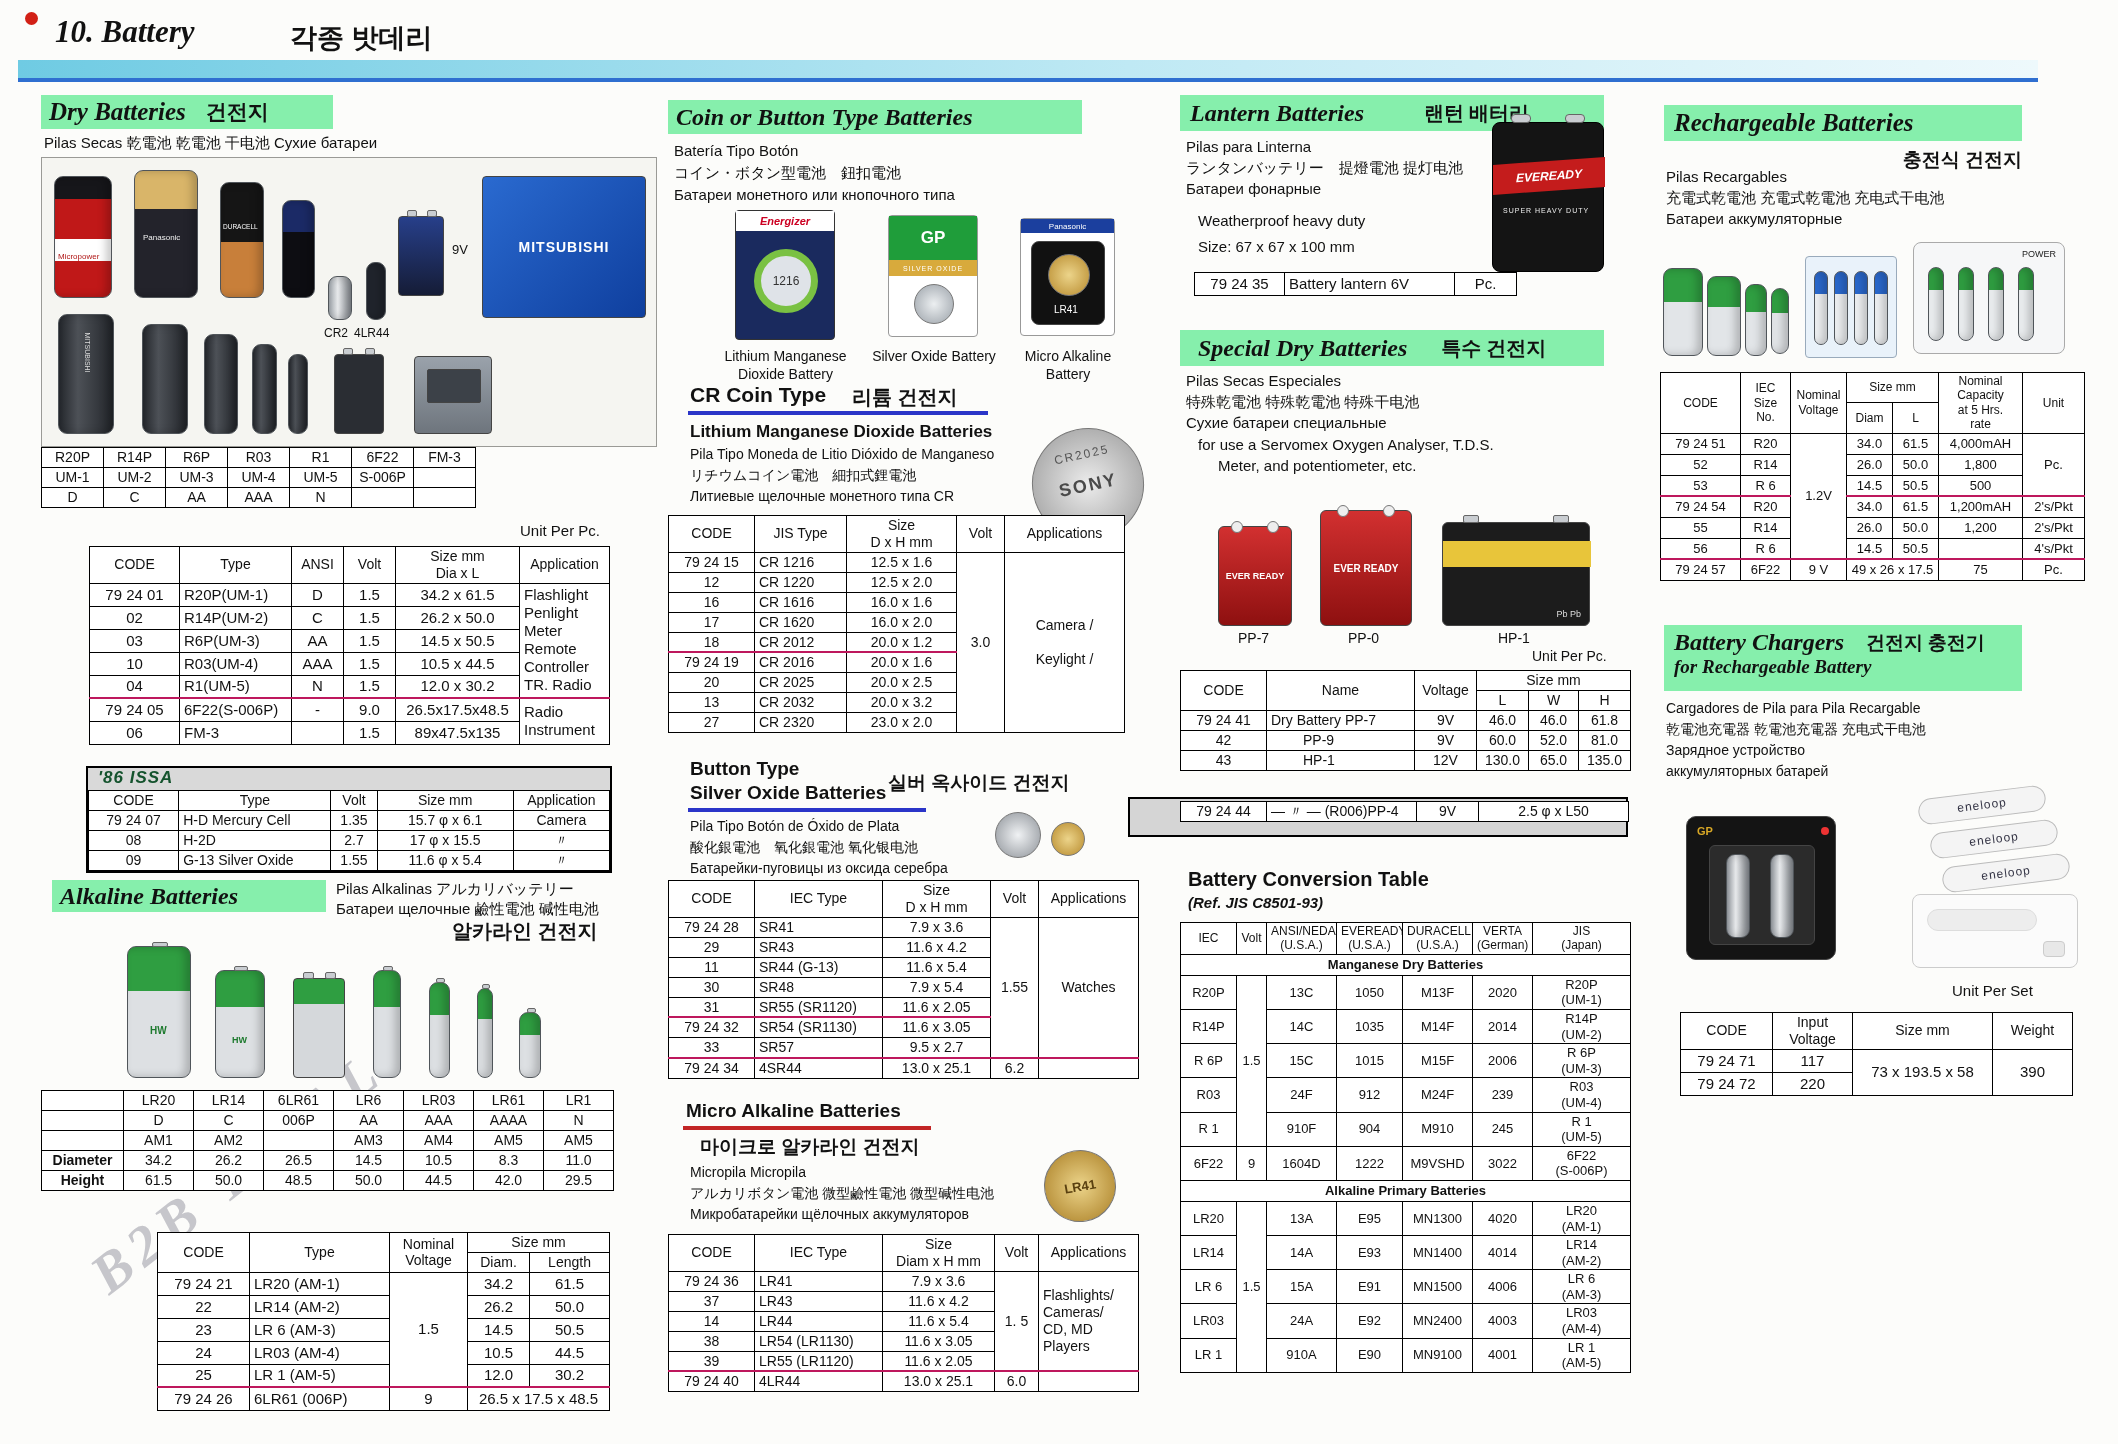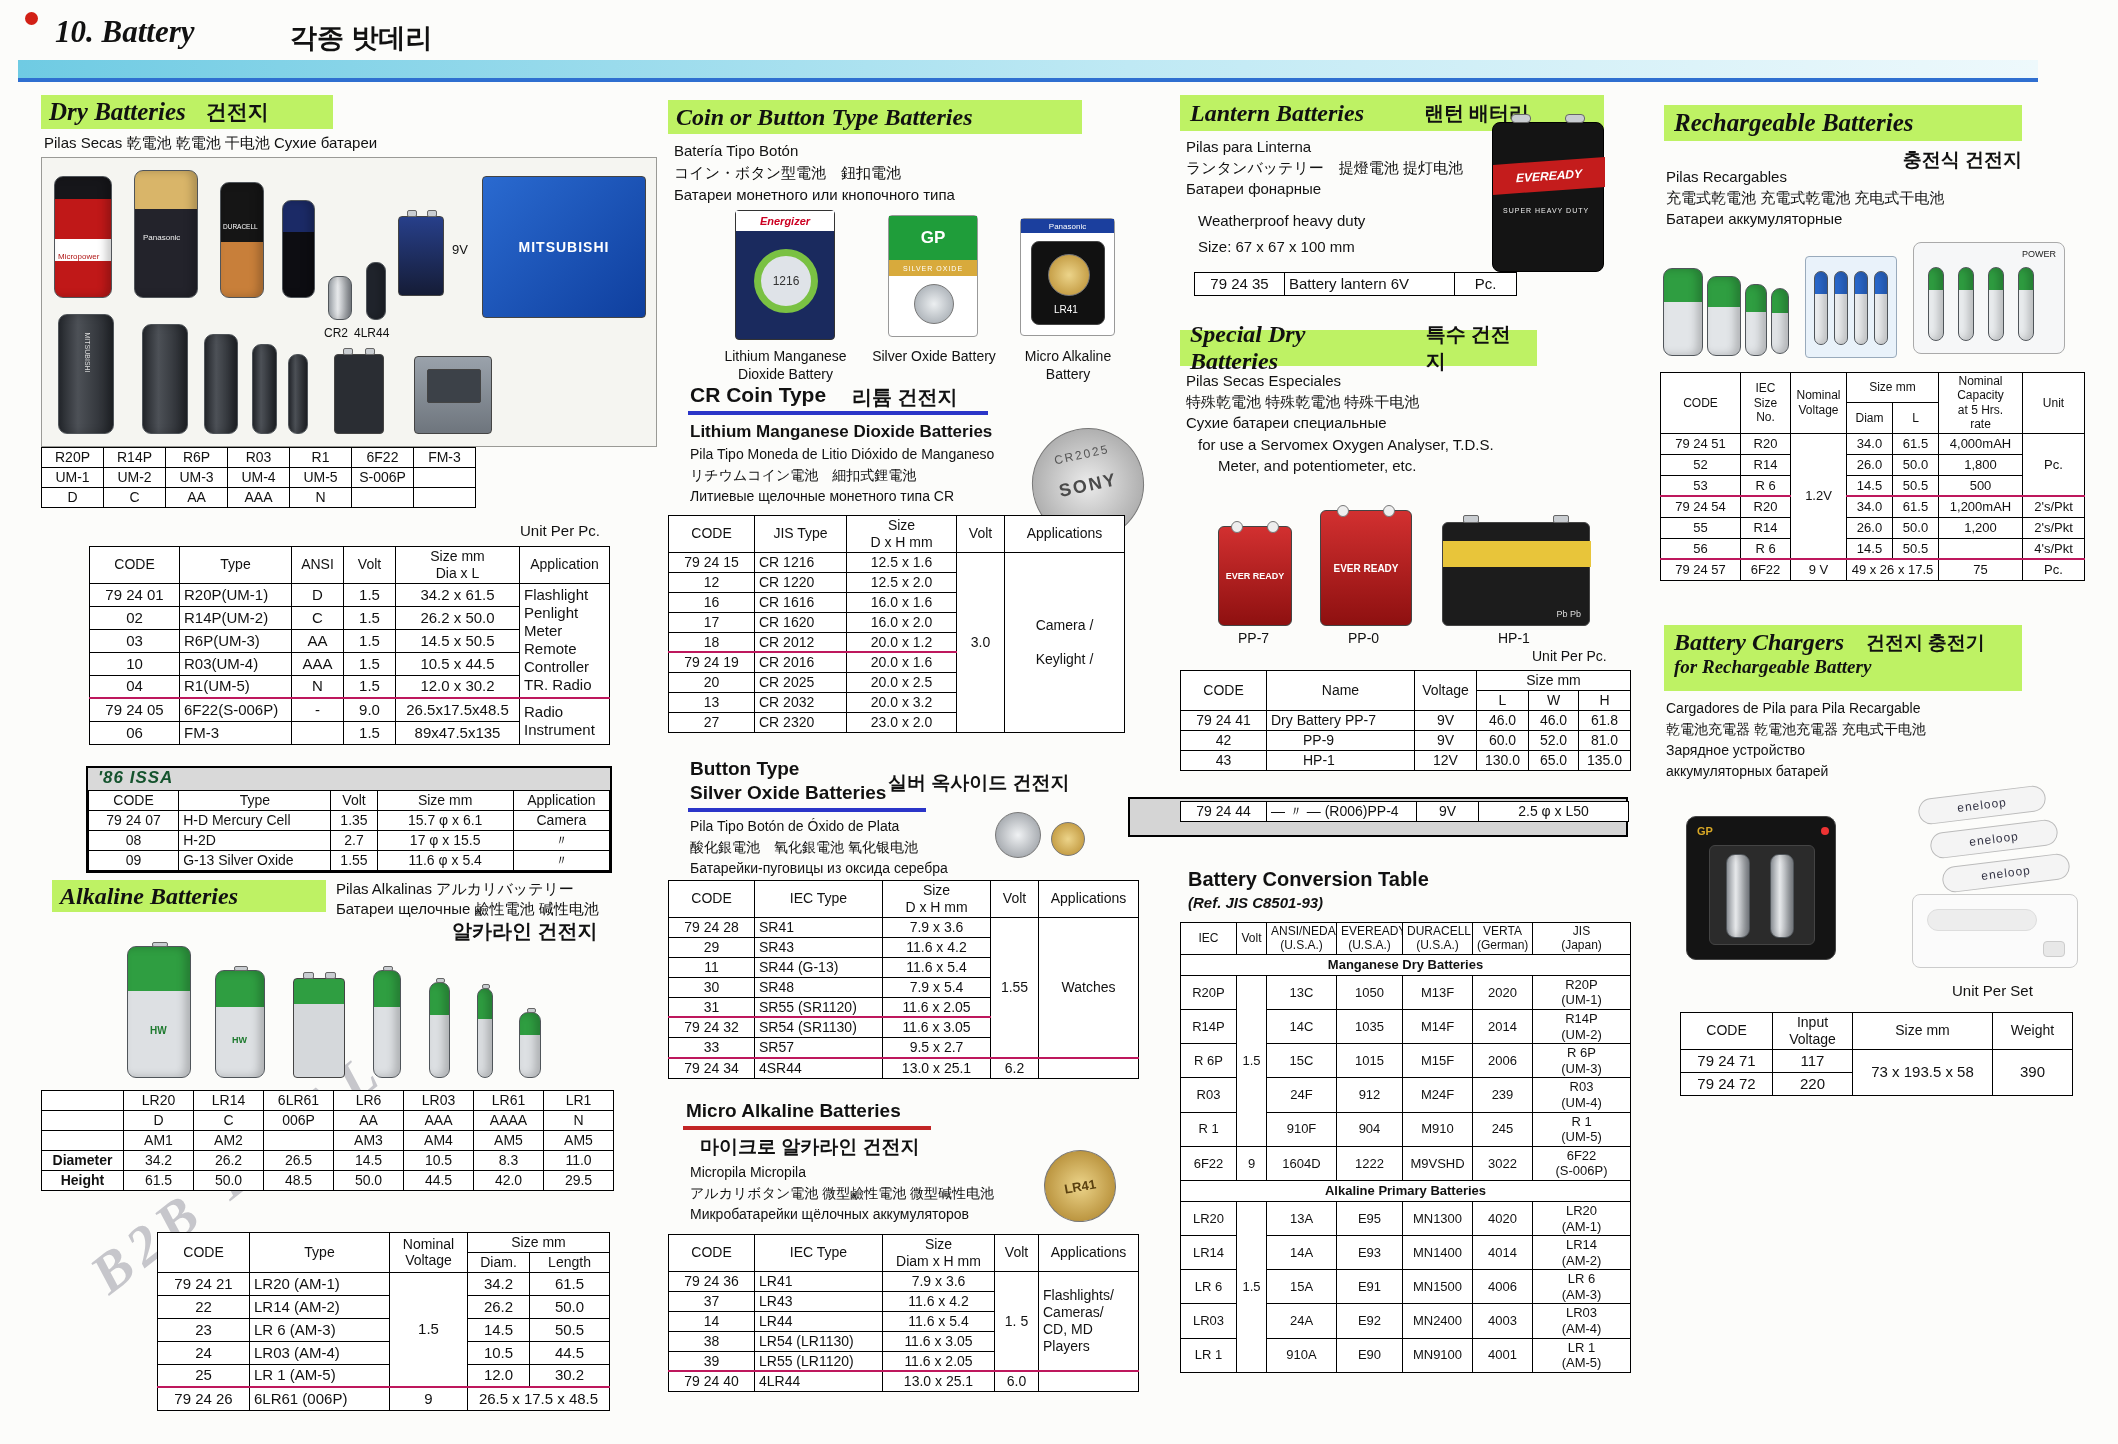--- a/index.html
+++ b/index.html
@@ -3,21 +3,21 @@
 <meta charset="utf-8">
 <style>
 *{margin:0;padding:0;box-sizing:border-box}
 html,body{width:2118px;height:1444px}
 body{position:relative;font-family:"Liberation Sans","DejaVu Sans",sans-serif;background:#fcfcfa;color:#111;overflow:hidden}
 .abs{position:absolute}
 .serif{font-family:"Liberation Serif","DejaVu Serif",serif}
 .bi{font-weight:bold;font-style:italic}
 .b{font-weight:bold}
 .pre{white-space:pre-line}
-.green{background:#bef264}
+.green{background:#86efac}
 .hd{font-family:"Liberation Serif","DejaVu Serif",serif;font-weight:bold;font-style:italic;display:flex;align-items:center}
 .txt{font-size:15px;line-height:1.2}
 .sm14{font-size:14px;line-height:1.2}
 table.t{border-collapse:collapse;table-layout:fixed;background:#fff;font-size:15px}
 .t th,.t td{border:1px solid #000;padding:1px 4px;text-align:center;vertical-align:middle;white-space:pre-line;font-weight:normal;line-height:1.2;overflow:hidden}
 .t td{height:23px}
 .t th{font-size:14px}
 .t.c{font-size:14px}
 .t.c td{height:20px}
 .t.sm{font-size:13px}
@@ -717,21 +717,21 @@
     </colgroup>
     <tbody>
       <tr>
         <td>79 24 35</td>
         <td class="l">Battery lantern 6V</td>
         <td>Pc.</td>
       </tr>
     </tbody>
   </table>
 
-<div class="abs hd green" style="left:1180px;top:330px;width:357px;height:36px;font-size:24px;padding:0 10px">
+<div class="abs hd green" style="left:1180px;top:330px;width:424px;height:36px;font-size:24px;padding:0 18px">
  <span>Special Dry Batteries</span>
  <span style="font-size:20px;margin-left:34px;font-style:normal">특수 건전지</span>
 </div>
 <div class="abs txt" style="left:1186px;top:372px">Pilas Secas Especiales</div>
 <div class="abs txt" style="left:1186px;top:393px">特殊乾電池  特殊乾電池 特殊干电池</div>
 <div class="abs txt" style="left:1186px;top:414px">Сухие батареи специальные</div>
 <div class="abs txt" style="left:1198px;top:436px">for use a Servomex Oxygen Analyser, T.D.S.</div>
 <div class="abs txt" style="left:1218px;top:457px">Meter, and potentiometer, etc.</div>
 
 <div class="scene" style="left:1190px;top:478px;width:430px;height:172px">

